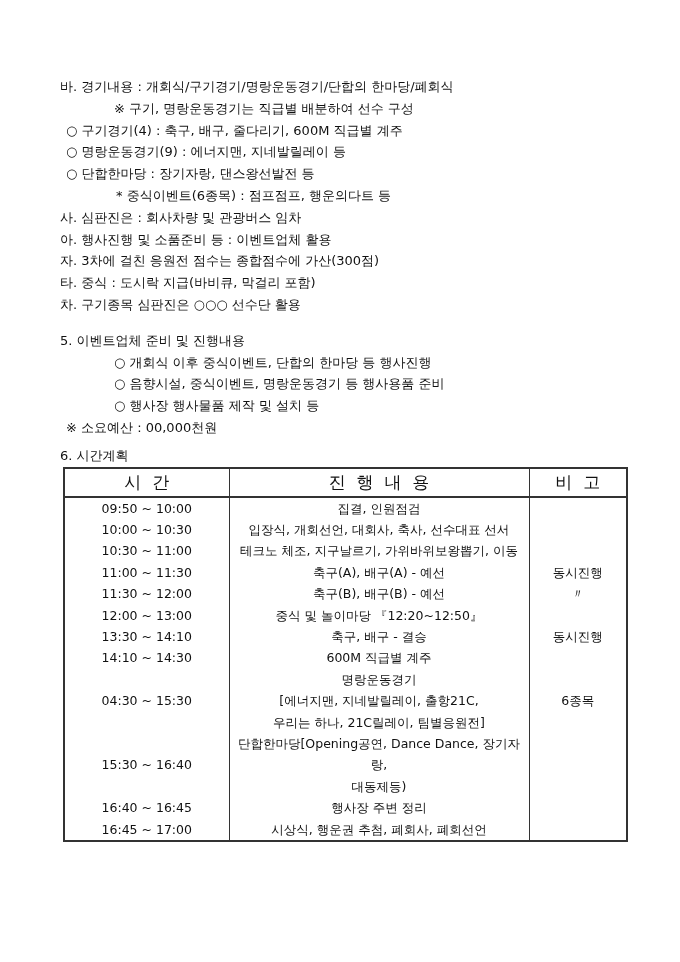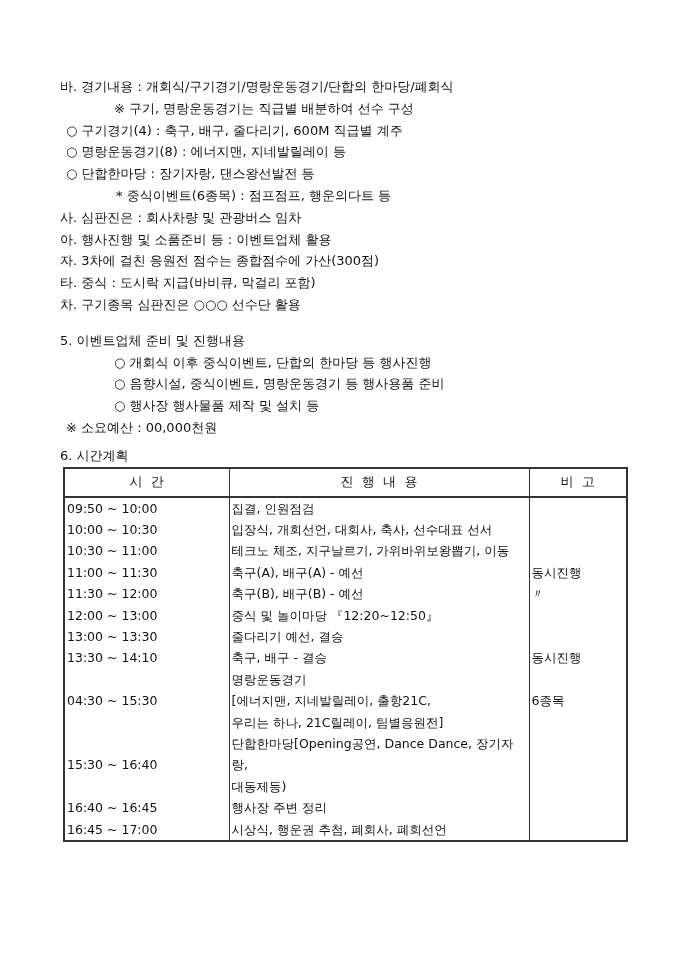--- a/index.html
+++ b/index.html
@@ -43,50 +43,51 @@
     border-collapse: collapse;
     table-layout: fixed;
     width: 563px;
     border: 2px solid #333333;
     font-size: 12.5px;
     color: #111111;
   }
   table.schedule th {
     height: 27px;
     font-weight: normal;
-    font-size: 13px;
+    font-size: 17px;
     border-left: 1px solid #333333;
     border-right: 1px solid #333333;
     border-bottom: 2px solid #333333;
     text-align: center;
     vertical-align: middle;
     white-space: pre;
     padding: 0;
   }
   table.schedule td {
     border-left: 1px solid #333333;
     border-right: 1px solid #333333;
     border-top: none;
     border-bottom: none;
+    text-align: center;
     vertical-align: middle;
     line-height: 21.4px;
     padding: 0 2px;
   }
   td.cell-content { white-space: pre-line; }
   td.cell-time, td.cell-note { white-space: pre; }
 </style>
 </head>
 <body>
 
 <div class="doc">
   <div id="outline">
       <div class="line lv0"><span class="marker">바.</span> <span>경기내용 : 개회식/구기경기/명랑운동경기/단합의 한마당/폐회식</span></div>
       <div class="line lv1"><span class="marker">※</span> <span>구기, 명랑운동경기는 직급별 배분하여 선수 구성</span></div>
       <div class="line lv2"><span class="marker">○</span> <span>구기경기(4) : 축구, 배구, 줄다리기, 600M 직급별 계주</span></div>
-      <div class="line lv2"><span class="marker">○</span> <span>명랑운동경기(8) : 에너지맨, 지네발릴레이 등</span></div>
+      <div class="line lv2"><span class="marker">○</span> <span>명랑운동경기(9) : 에너지맨, 지네발릴레이 등</span></div>
       <div class="line lv2"><span class="marker">○</span> <span>단합한마당 : 장기자랑, 댄스왕선발전 등</span></div>
       <div class="line lv3"><span class="marker">*</span> <span>중식이벤트(6종목) : 점프점프, 행운의다트 등</span></div>
       <div class="line lv0"><span class="marker">사.</span> <span>심판진은 : 회사차량 및 관광버스 임차</span></div>
       <div class="line lv0"><span class="marker">아.</span> <span>행사진행 및 소품준비 등 : 이벤트업체 활용</span></div>
       <div class="line lv0"><span class="marker">자.</span> <span>3차에 걸친 응원전 점수는 종합점수에 가산(300점)</span></div>
       <div class="line lv0"><span class="marker">타.</span> <span>중식 : 도시락 지급(바비큐, 막걸리 포함)</span></div>
       <div class="line lv0"><span class="marker">차.</span> <span>구기종목 심판진은 ○○○ 선수단 활용</span></div>
       <div class="sp-a"></div>
       <div class="line lv0"><span class="marker">5.</span> <span>이벤트업체 준비 및 진행내용</span></div>
       <div class="line lv1"><span class="marker">○</span> <span>개회식 이후 중식이벤트, 단합의 한마당 등 행사진행</span></div>
@@ -135,28 +136,28 @@
             <td class="cell-time">11:30 ~ 12:00</td>
             <td class="cell-content">축구(B), 배구(B) - 예선</td>
             <td class="cell-note">〃</td>
           </tr>
           <tr>
             <td class="cell-time">12:00 ~ 13:00</td>
             <td class="cell-content">중식 및 놀이마당 『12:20~12:50』</td>
             <td class="cell-note"></td>
           </tr>
           <tr>
-            <td class="cell-time">13:00 ~ 13:30</td>
-            <td class="cell-content">줄다리기 예선, 결승</td>
-            <td class="cell-note"></td>
-          </tr>
-          <tr>
             <td class="cell-time">13:30 ~ 14:10</td>
             <td class="cell-content">축구, 배구 - 결승</td>
             <td class="cell-note">동시진행</td>
+          </tr>
+          <tr>
+            <td class="cell-time">14:10 ~ 14:30</td>
+            <td class="cell-content">600M 직급별 계주</td>
+            <td class="cell-note"></td>
           </tr>
           <tr>
             <td class="cell-time">04:30 ~ 15:30</td>
             <td class="cell-content">명랑운동경기
 [에너지맨, 지네발릴레이, 출항21C,
 우리는 하나, 21C릴레이, 팀별응원전]</td>
             <td class="cell-note">6종목</td>
           </tr>
           <tr>
             <td class="cell-time">15:30 ~ 16:40</td>

